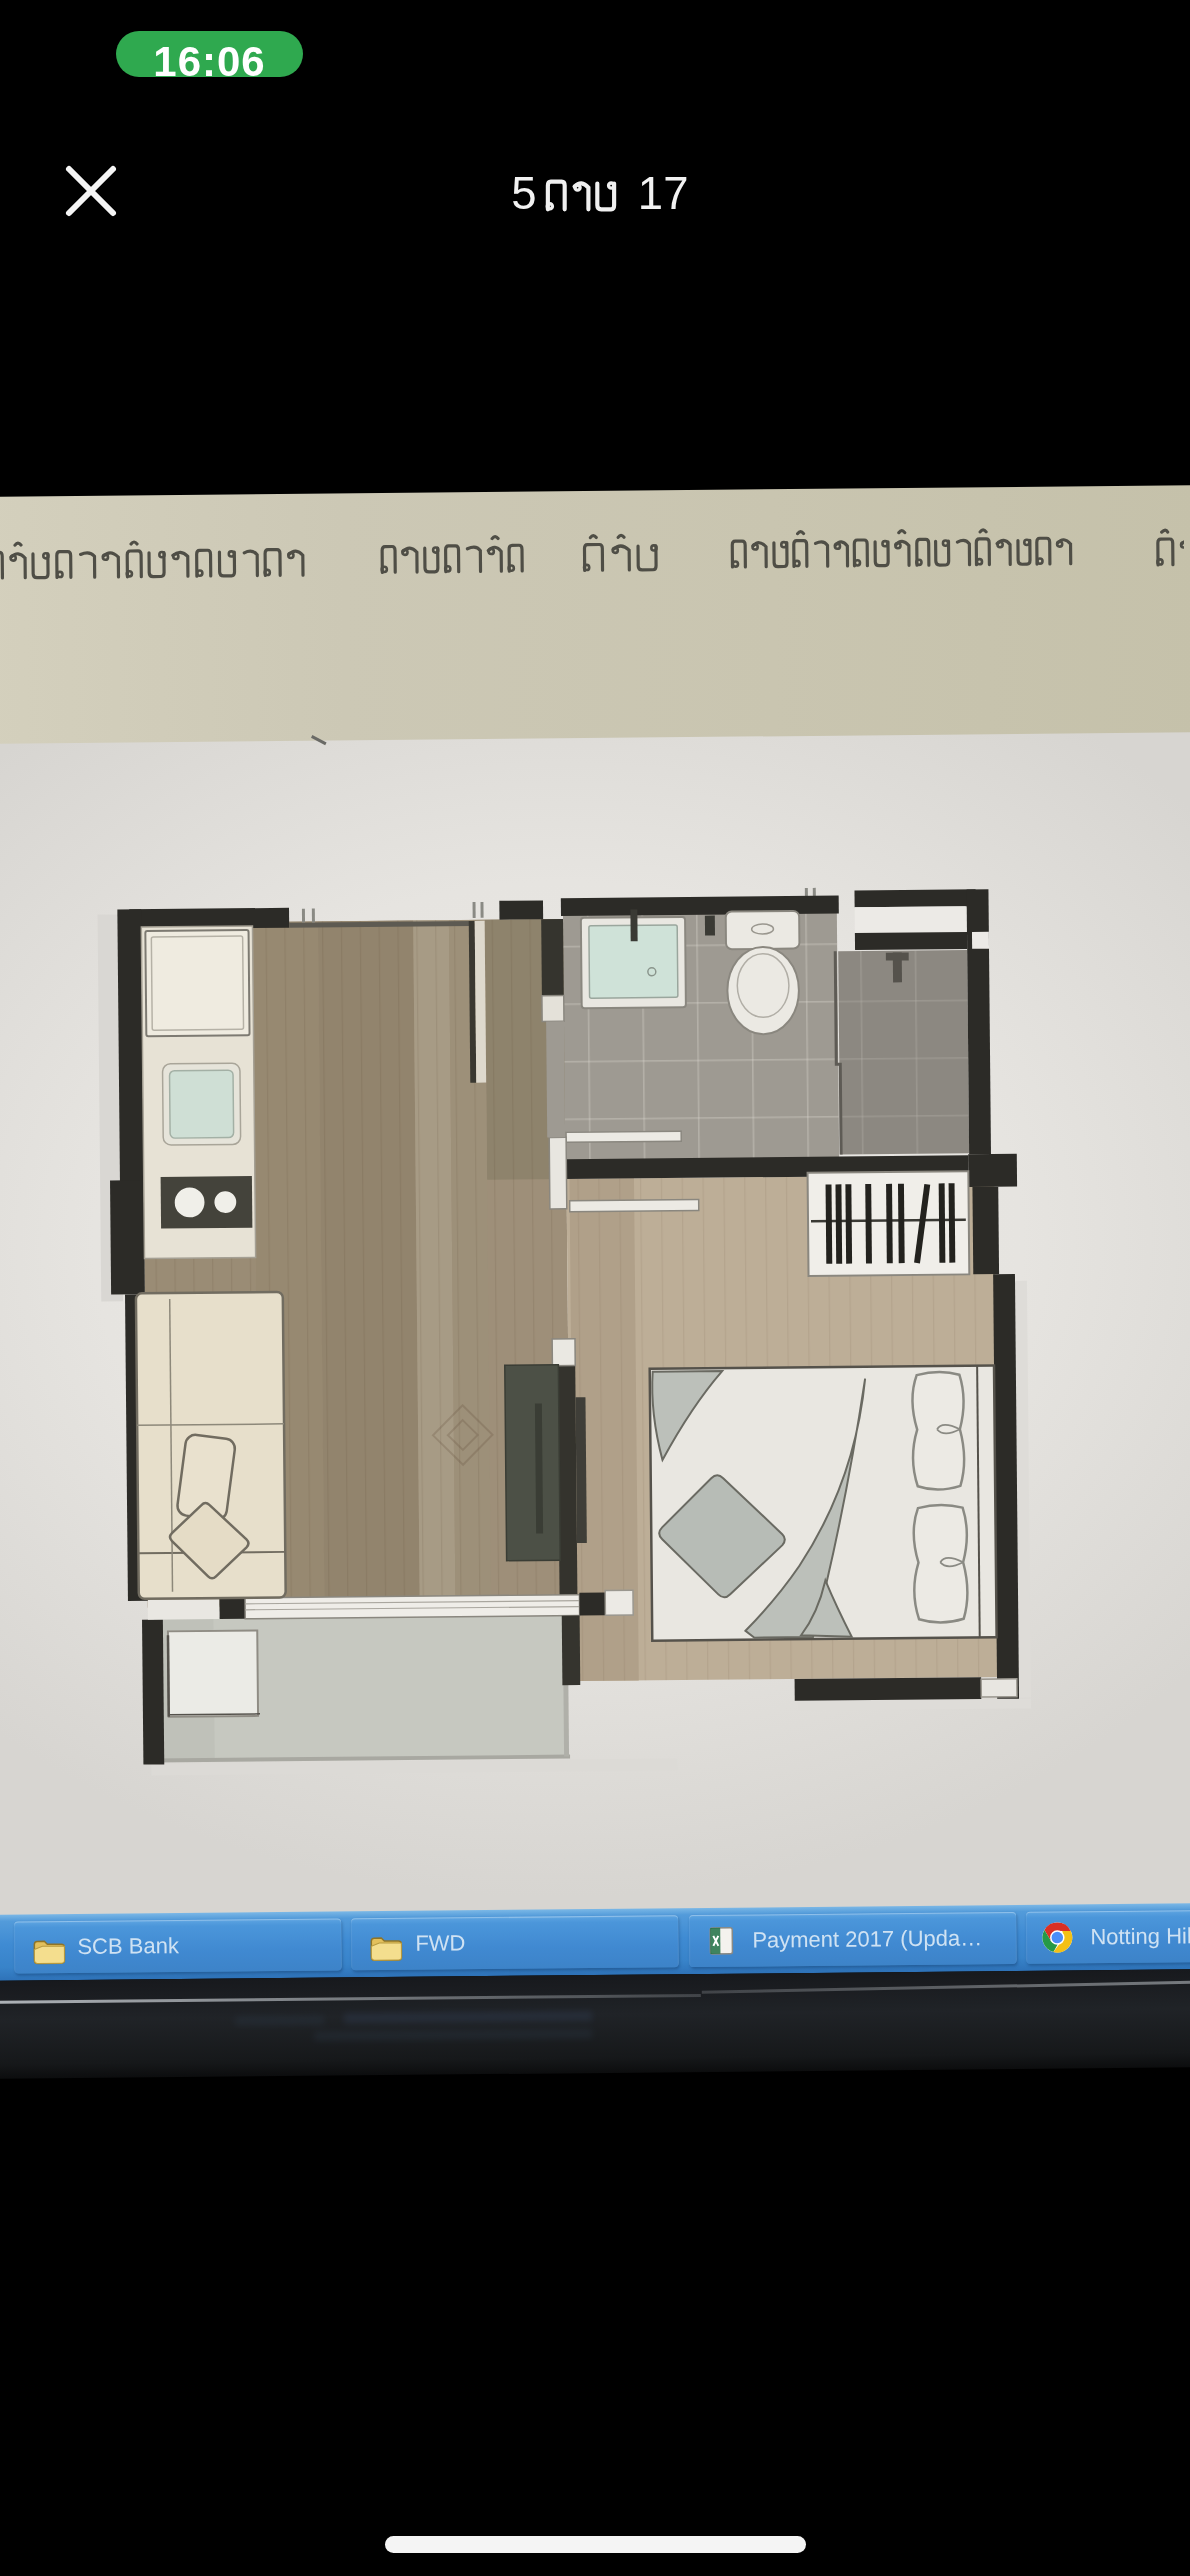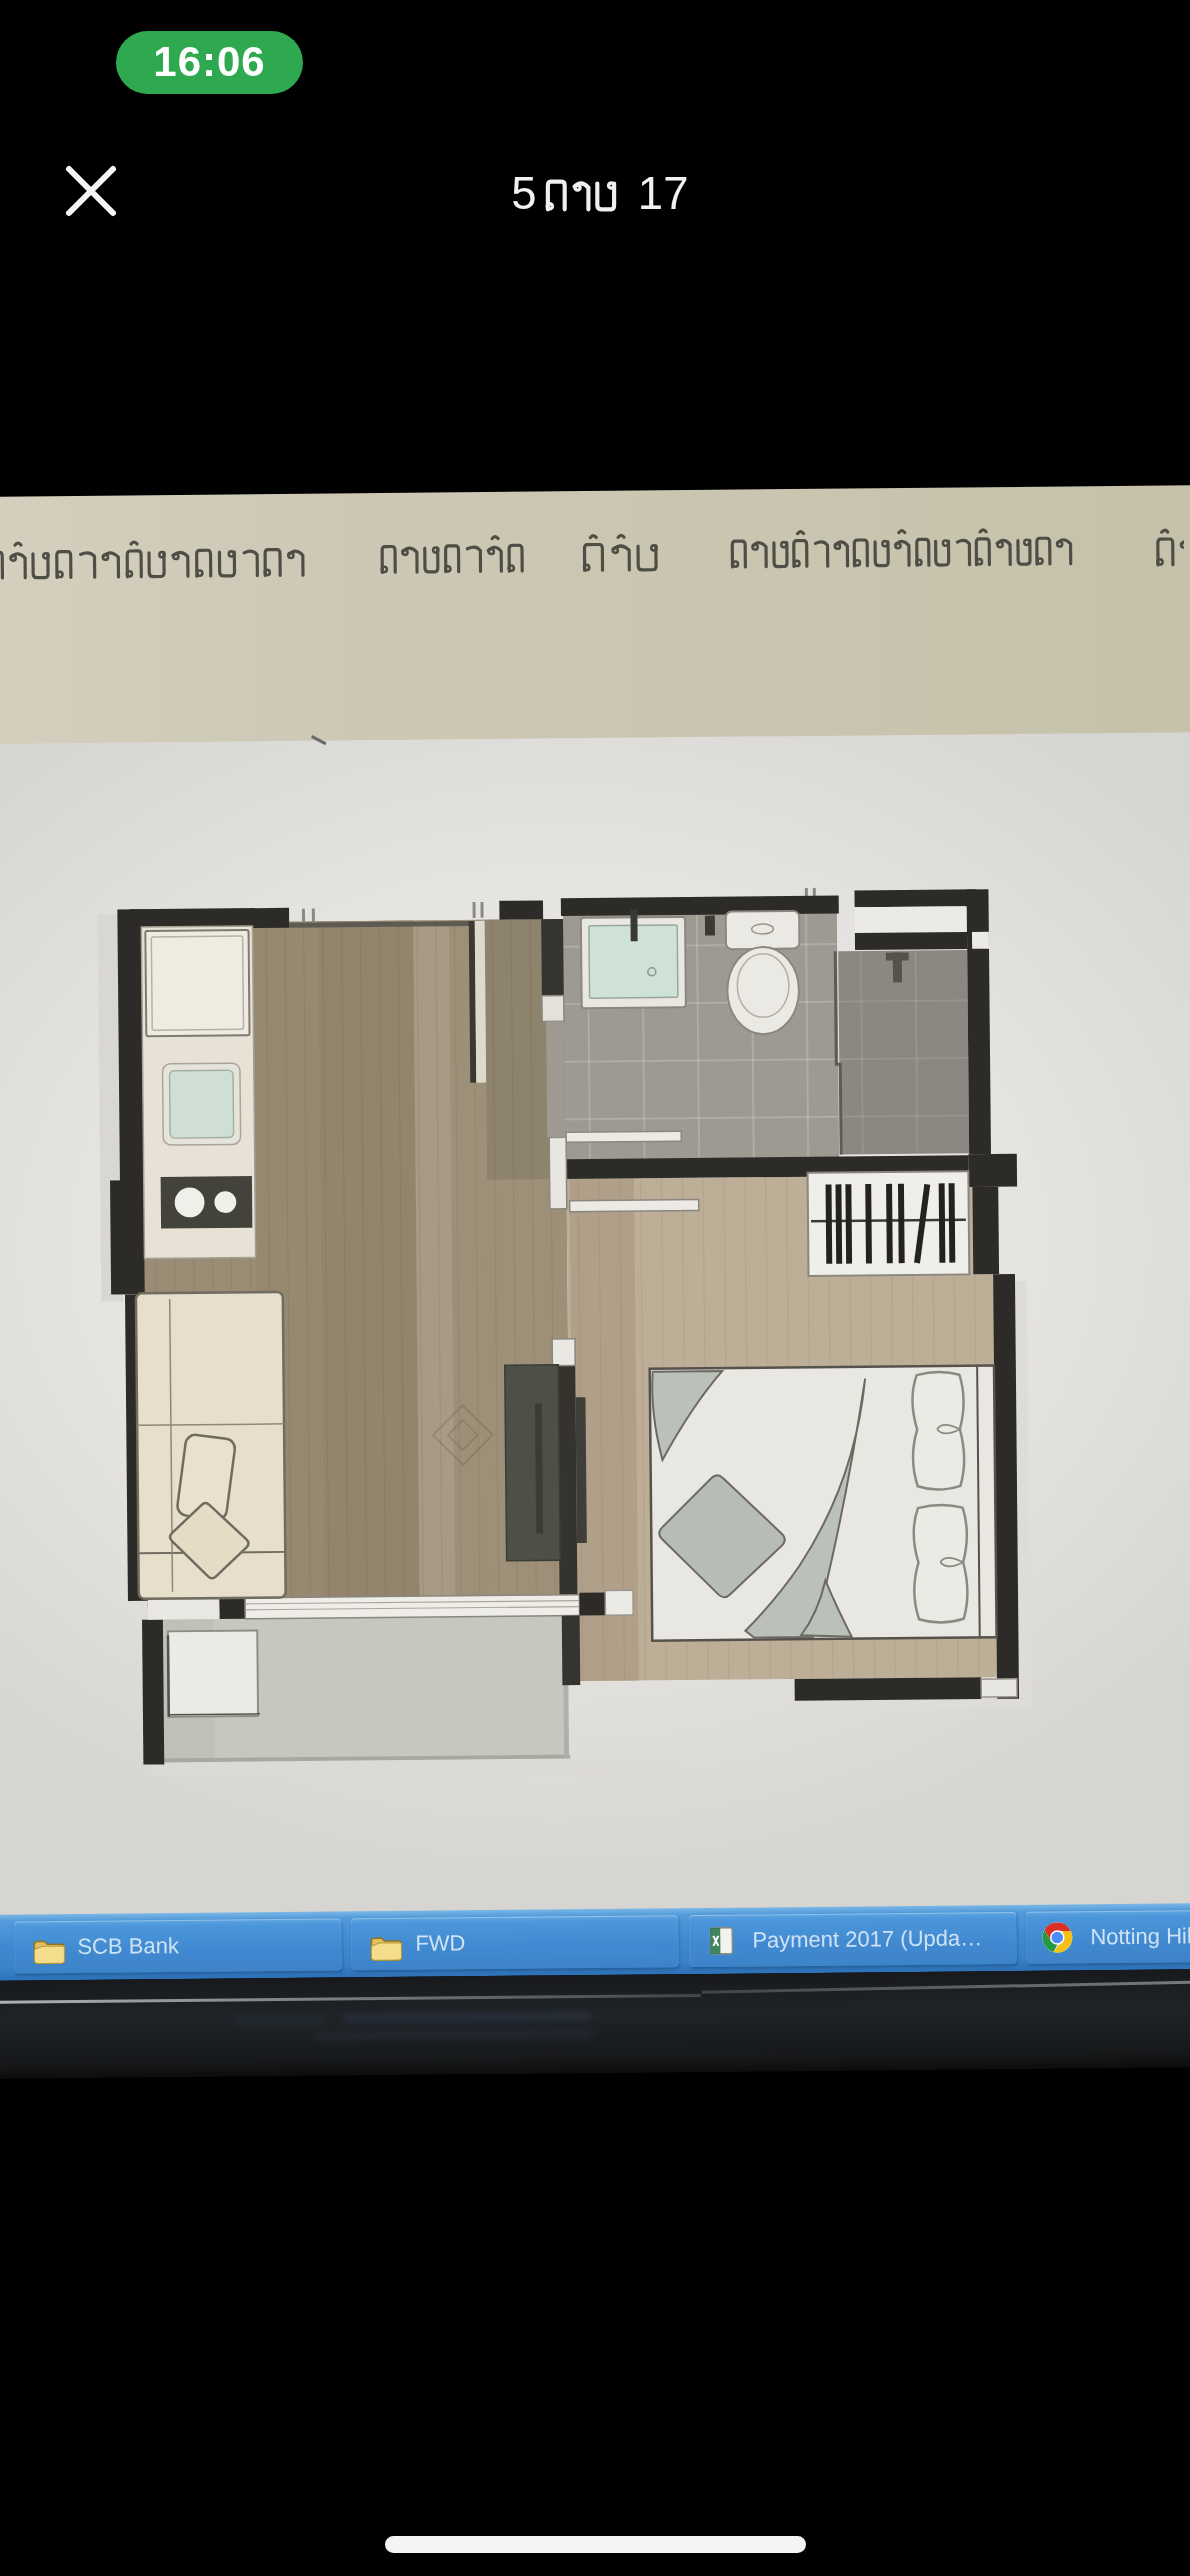--- a/index.html
+++ b/index.html
@@ -3,21 +3,21 @@
 <style>
   html,body{margin:0;padding:0;background:#000;}
   body{width:1191px;height:2576px;position:relative;overflow:hidden;
        font-family:"Liberation Sans",sans-serif;}
   .abs{position:absolute;}
 </style></head>
 <body>
 
 <div class="abs" style="left:0;top:0;width:1191px;height:2576px;background:#000;"></div>
 
-<div class="abs" style="left:116px;top:31px;width:187px;height:63px;border-radius:32px;background:#2fa94f;color:#fff;font-size:42px;font-weight:bold;text-align:center;line-height:62px;letter-spacing:1px;">16:06</div>
+<div class="abs" style="left:116px;top:31px;width:187px;height:46px;border-radius:32px;background:#2fa94f;color:#fff;font-size:42px;font-weight:bold;text-align:center;line-height:62px;letter-spacing:1px;">16:06</div>
 
 <svg class="abs" style="left:63px;top:164px;" width="56" height="56" viewBox="0 0 56 56">
   <path d="M6 5 L50 49 M50 5 L6 49" stroke="#f5f5f5" stroke-width="6" stroke-linecap="round" fill="none"></path>
 </svg>
 
 <svg class="abs" style="left:496px;top:149px;" width="258" height="89" viewBox="0 0 260 90">
   <text x="15" y="61" font-size="46" fill="#f2f2f2" font-family="Liberation Sans">5</text>
   <path d="M52 61 L52 37 Q52 33 55 33 L66 33 Q69 33 69 37 L69 61 M79 38 Q86 31 93 39 L93 61 M102 35 L102 57 Q102 61 106 61 L116 61 Q119 61 119 57 L119 35" fill="none" stroke="#f0f0f0" stroke-width="4.2" stroke-linecap="round"></path>
     <circle cx="54" cy="58" r="2.6" fill="none" stroke="#f0f0f0" stroke-width="3.4"></circle>
     <circle cx="82" cy="39" r="2.6" fill="none" stroke="#f0f0f0" stroke-width="3.4"></circle>

